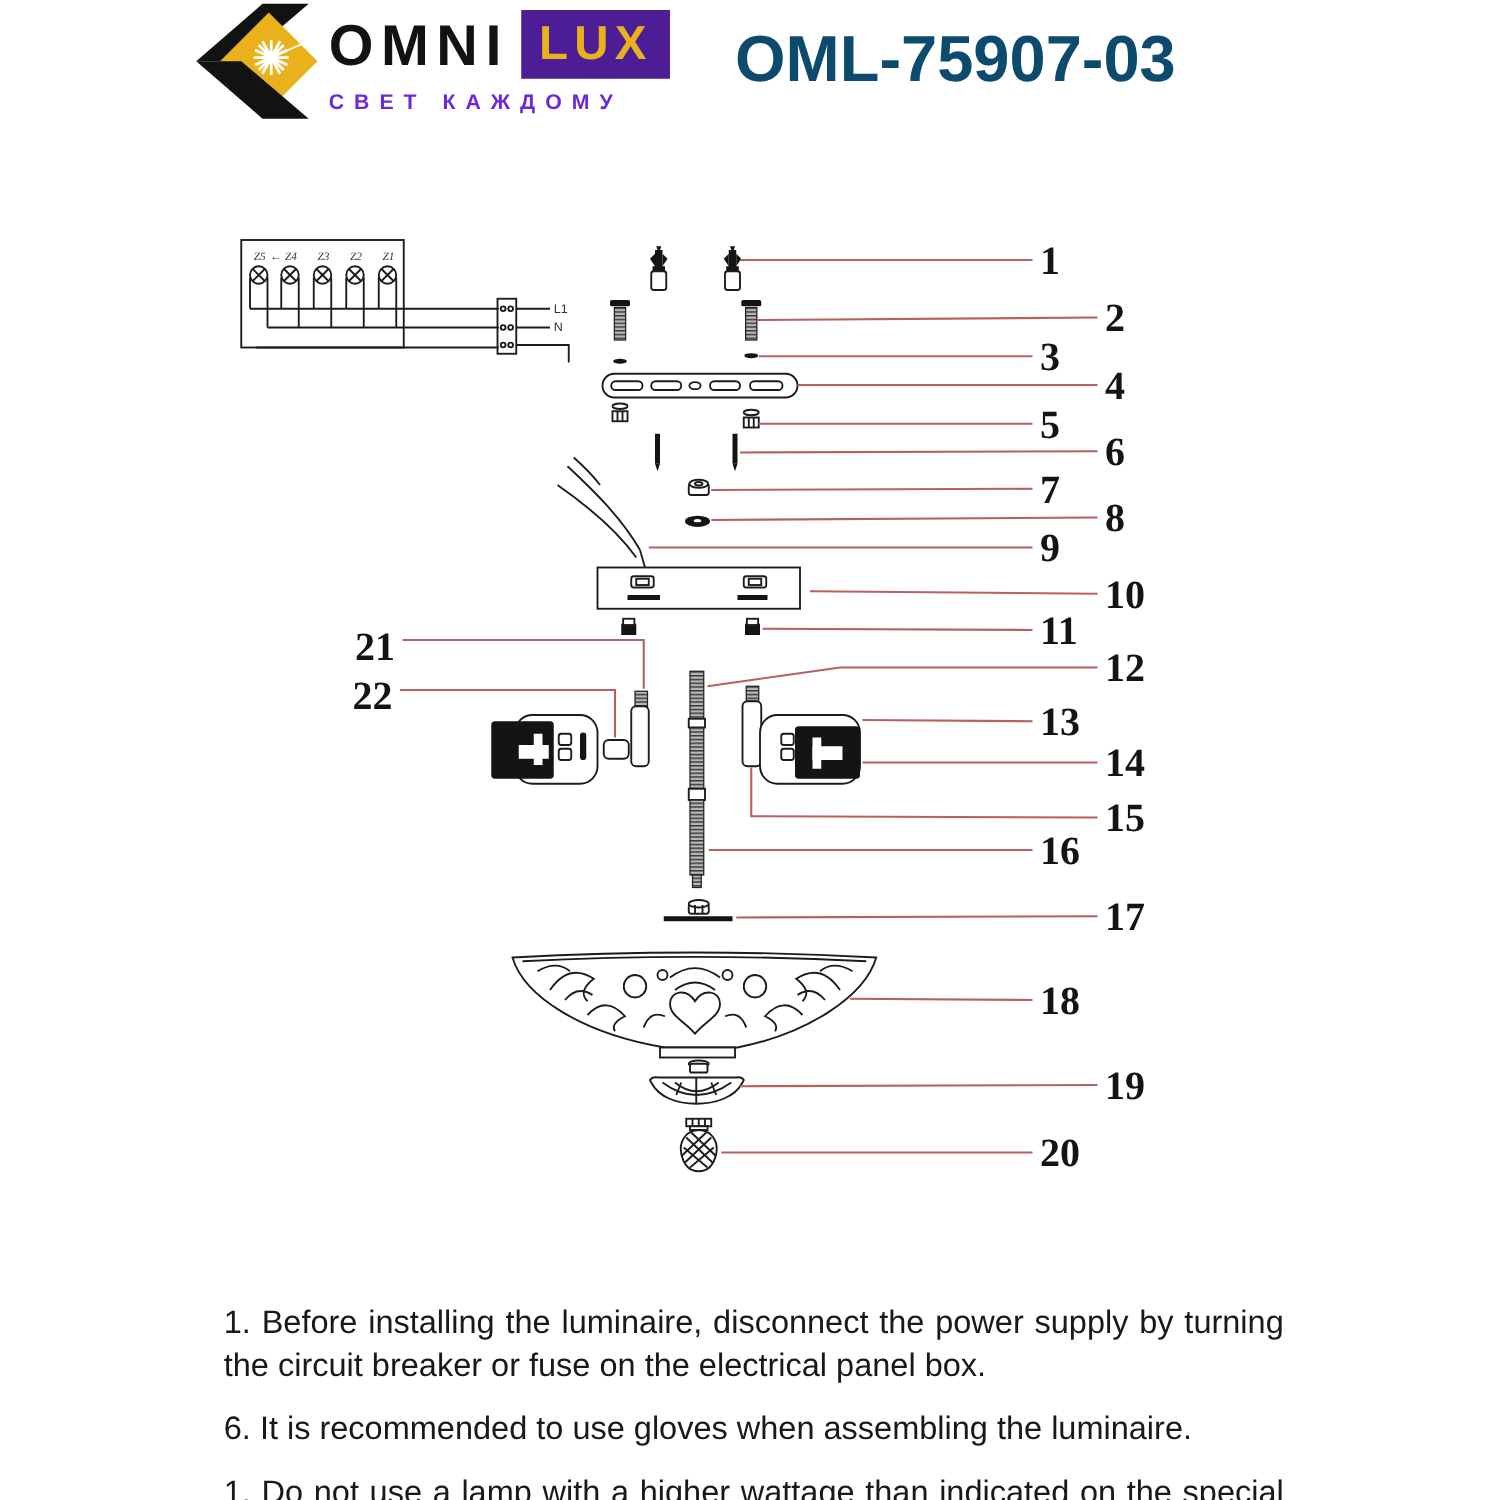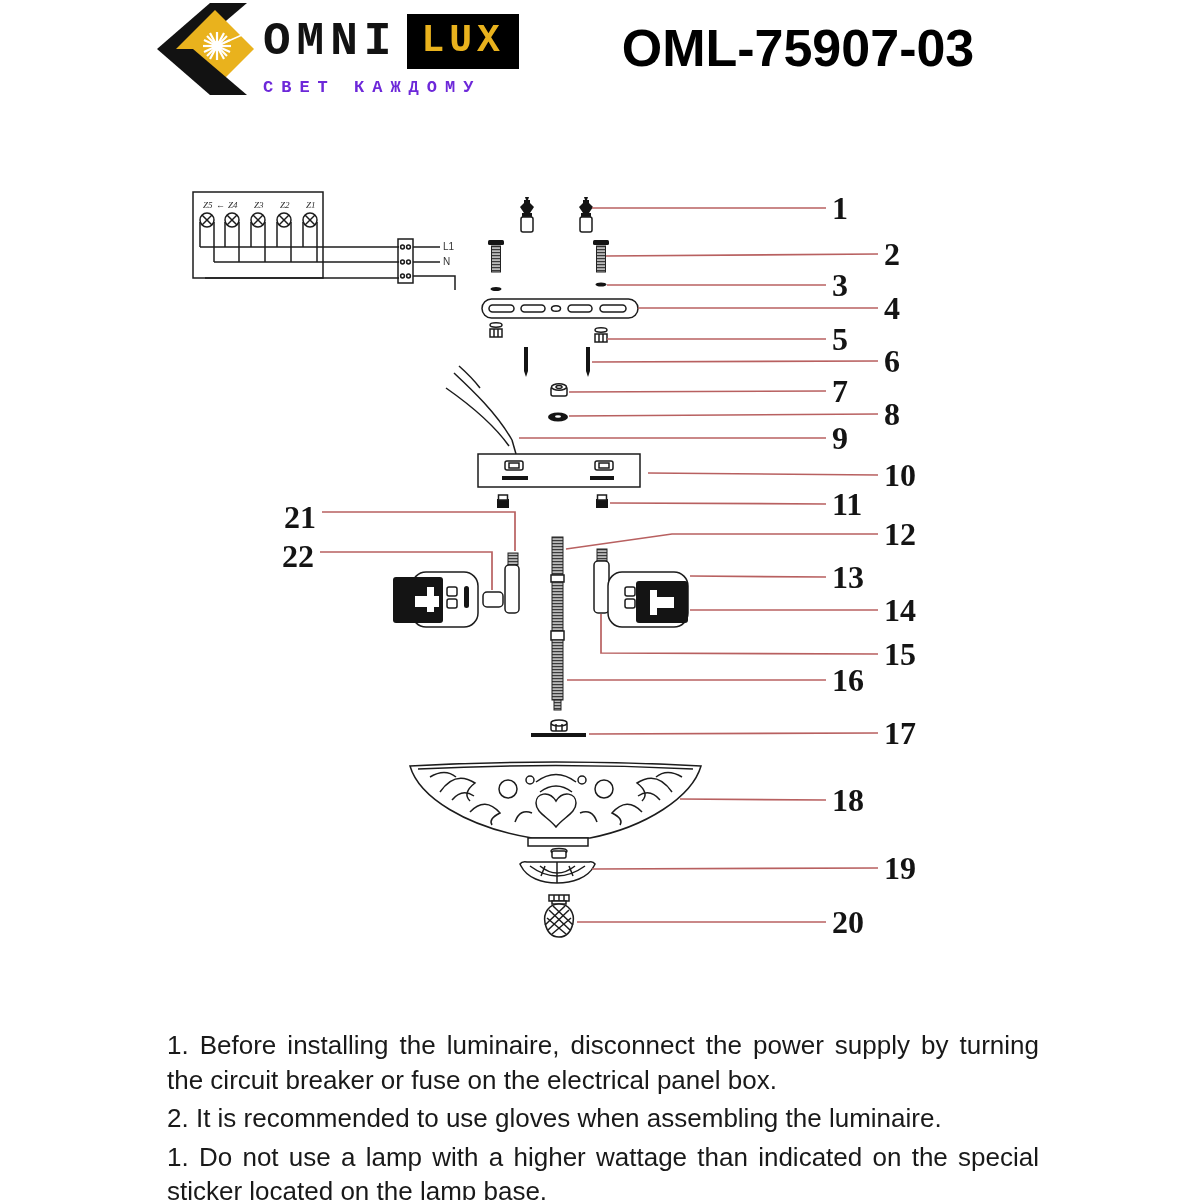--- a/index.html
+++ b/index.html
@@ -1,41 +1,41 @@
 <!DOCTYPE html>
 <html><head>
 <meta charset="utf-8">
 <style>
   html,body{margin:0;padding:0;background:#ffffff;}
   #page{position:relative;width:1200px;height:1200px;background:#ffffff;overflow:hidden;
         font-family:"Liberation Sans",sans-serif;color:#1b1b1b;}
   
-  #logo{position:absolute;left:155px;top:2px;display:flex;align-items:flex-end;font-family:Liberation Mono, monospace;}
+  #logo{position:absolute;left:155px;top:2px;display:flex;align-items:flex-start;}
   #logo-icon{width:100px;height:95px;}
   #logo-text{margin-left:8px;padding-top:6px;}
   #logo-row1{display:flex;align-items:center;}
   #logo-main{font-size:46px;font-weight:bold;letter-spacing:6px;color:#121212;line-height:1;}
-  #logo-accent{margin-left:10px;background:#000000;color:#e9b21d;font-size:38px;font-weight:bold;
+  #logo-accent{margin-left:10px;background:#4c1d95;color:#e9b21d;font-size:38px;font-weight:bold;
                letter-spacing:5px;line-height:1;padding:8px 14px 9px 14px;}
   #logo-tagline{margin-top:9px;font-size:17px;font-weight:bold;letter-spacing:8px;color:#6d28d9;}
   #model-number{position:absolute;left:588px;top:18px;width:420px;font-size:52px;font-weight:bold;
-                color:#000000;letter-spacing:0px;text-align:center;}
+                color:#0c4a6e;letter-spacing:0px;}
   
   #diagram{position:absolute;left:0;top:0;width:1200px;height:1200px;}
   .ink{stroke:#1c1c1c;fill:none;stroke-width:1.5;}
   .inkf{fill:#141414;stroke:none;}
   .wht{fill:#ffffff;stroke:#1c1c1c;stroke-width:1.5;}
   .callout-line{stroke:#b86060;stroke-width:1.7;fill:none;}
   .callout-num{font-family:"Liberation Serif",serif;font-size:32px;font-weight:bold;fill:#141414;}
   .wire-label{font-family:"Liberation Serif",serif;font-size:9px;font-style:italic;fill:#333;}
   .term-label{font-family:"Liberation Sans",sans-serif;font-size:10px;fill:#333;}
   
   #instructions{position:absolute;left:163px;top:1024px;width:880px;font-size:26px;
                 line-height:34.5px;color:#191919;text-align:justify;}
-  #instructions p{margin:4px;}
+  #instructions p{margin:16px;}
 </style>
 </head>
 <body>
 
 <div id="page">
 
   <div id="logo">
     <svg id="logo-icon" viewBox="0 0 100 95">
 
       <polygon points="2,47 55,1 92,1 38,47" fill="#121212"></polygon>
@@ -382,18 +382,18 @@
       <text x="832" y="811" class="callout-num">18</text>
       <text x="884" y="879" class="callout-num">19</text>
       <text x="832" y="933" class="callout-num">20</text>
       <text x="316" y="528" text-anchor="end" class="callout-num">21</text>
       <text x="314" y="567" text-anchor="end" class="callout-num">22</text>
     </g>
   </svg>
 
   <div id="instructions">
     <p>1. Before installing the luminaire, disconnect the power supply by turning the circuit breaker or fuse on the electrical panel box.</p>
-    <p>2. It is recommended to use gloves when assembling the luminaire.</p>
+    <p>6. It is recommended to use gloves when assembling the luminaire.</p>
     <p>1. Do not use a lamp with a higher wattage than indicated on the special sticker located on the lamp base.</p>
     <p>4. When caring for the lamp, DO NOT use aggressive detergents.</p>
   </div>
 
 </div>
 
 </body></html>

